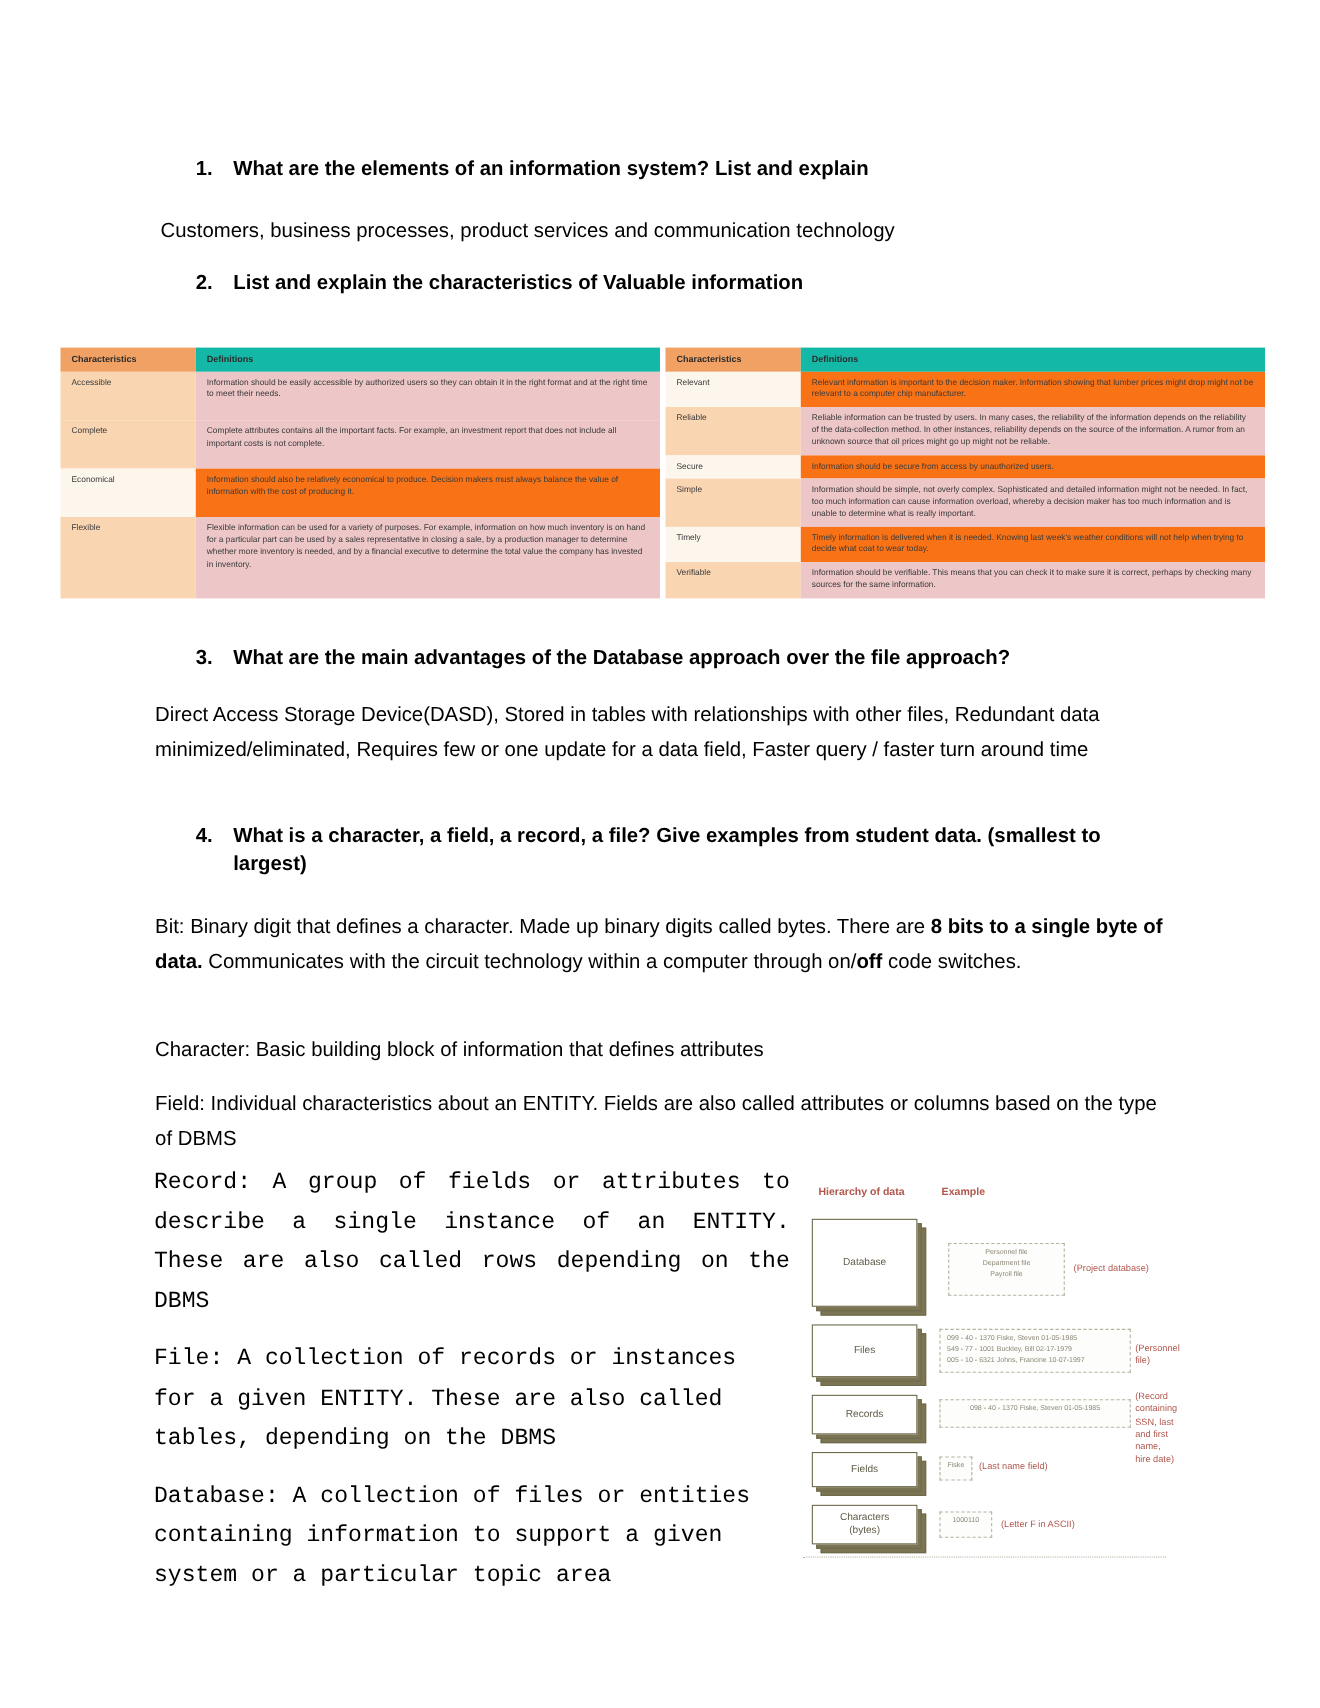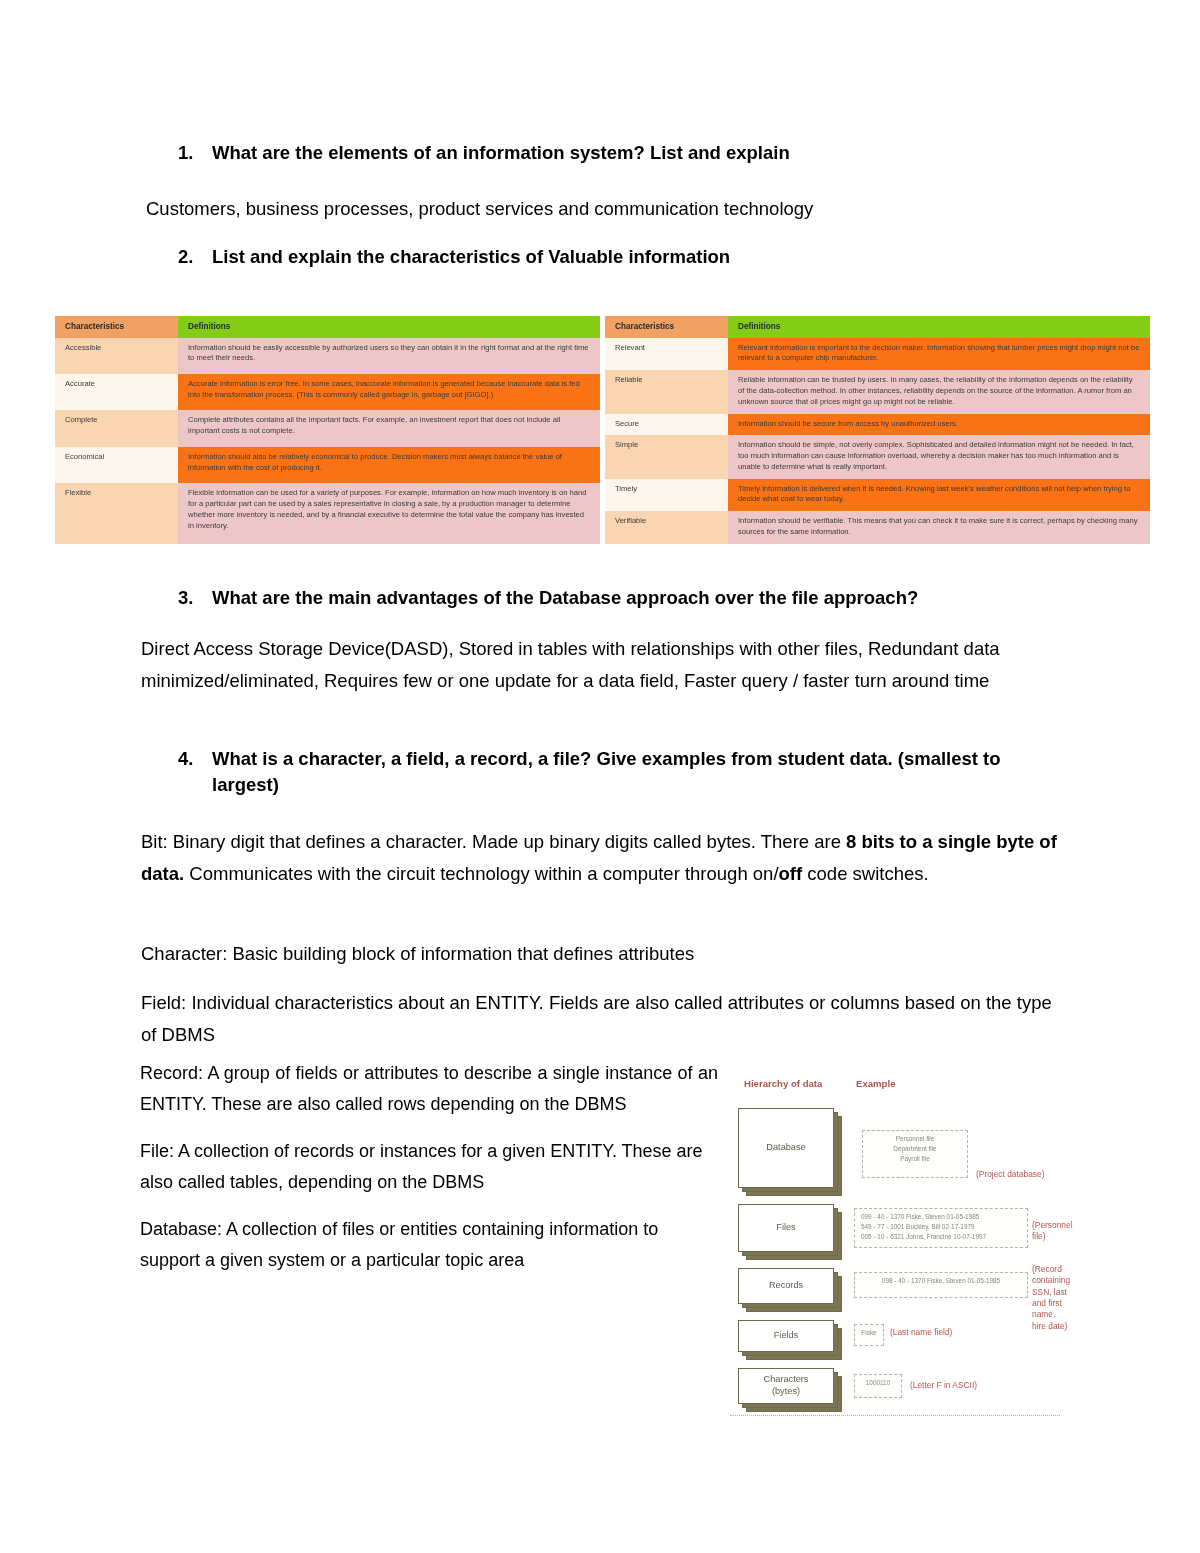--- a/index.html
+++ b/index.html
@@ -66,21 +66,21 @@
   }
   .char-table th {
     text-align: left;
     font-weight: bold;
     font-size: 8.2px;
     padding: 5px 8px 5px 10px;
     color: #2b2b2b;
     vertical-align: middle;
   }
   .char-table th.c-head { background: #f0a163; width: 105px; }
-  .char-table th.d-head { background: #84cc16; }
+  .char-table th.d-head { background: #14b8a6; }
   .char-table td {
     vertical-align: top;
     padding: 5px 10px 6px 10px;
   }
   .char-table td.c-cell { width: 105px; }
   .char-table tr.odd td.c-cell { background: #fad5b2; }
   .char-table tr.even td.c-cell { background: #fdf6ed; }
   .char-table tr.odd td.d-cell { background: #edc6c7; }
   .char-table tr.even td.d-cell { background: #f97316; }
 
@@ -93,22 +93,23 @@
     height: 400px;
   }
   .lower-left {
     position: absolute;
     left: 140px;
     top: 0;
     width: 578px;
   }
   .lower-left .para {
     text-align: justify;
-    font-size: 18px;
+    font-size: 21px;
     line-height: 1.72;
+    font-family: Liberation Mono, monospace;
   }
   .lower-left .para.last-left { text-align: left; }
   .lower-left .q5 {
     font-weight: bold;
     font-size: 18.5px;
     line-height: 1.72;
   }
 
   
   .diagram {
@@ -210,24 +211,20 @@
         <tr>
           <th class="c-head">Characteristics</th>
           <th class="d-head">Definitions</th>
         </tr>
       </thead>
       <tbody>
         <tr class="odd">
           <td class="c-cell">Accessible</td>
           <td class="d-cell">Information should be easily accessible by authorized users so they can obtain it in the right format and at the right time to meet their needs.</td>
         </tr>
-        <tr class="even">
-          <td class="c-cell">Accurate</td>
-          <td class="d-cell">Accurate information is error free. In some cases, inaccurate information is generated because inaccurate data is fed into the transformation process. (This is commonly called garbage in, garbage out [GIGO].)</td>
-        </tr>
         <tr class="odd">
           <td class="c-cell">Complete</td>
           <td class="d-cell">Complete attributes contains all the important facts. For example, an investment report that does not include all important costs is not complete.</td>
         </tr>
         <tr class="even">
           <td class="c-cell">Economical</td>
           <td class="d-cell">Information should also be relatively economical to produce. Decision makers must always balance the value of information with the cost of producing it.</td>
         </tr>
         <tr class="odd">
           <td class="c-cell">Flexible</td>
@@ -320,21 +317,21 @@
 
       <div class="diag-row" style="top:32px; height:88px;">
         <div class="stack" style="width:104px; height:88px;">
           <div class="sh2" style="left:8px; top:8px; width:96px; height:80px;"></div>
           <div class="sh1" style="left:4px; top:4px; width:96px; height:80px;"></div>
           <div class="front" style="width:96px; height:80px;">Database</div>
         </div>
         <div class="ex-box" style="left:132px; top:22px; width:106px; height:48px;">Personnel file
 Department file
 Payroll file</div>
-        <div class="ex-label" style="left:246px; top:39px;margin-top:22px;">(Project database)</div>
+        <div class="ex-label" style="left:246px; top:39px;">(Project database)</div>
       </div>
 
       <div class="diag-row" style="top:128px; height:56px;">
         <div class="stack" style="width:104px; height:56px;">
           <div class="sh2" style="left:8px; top:8px; width:96px; height:48px;"></div>
           <div class="sh1" style="left:4px; top:4px; width:96px; height:48px;"></div>
           <div class="front" style="width:96px; height:48px;">Files</div>
         </div>
         <div class="ex-box left-align" style="left:124px; top:4px; width:174px; height:40px;">099 - 40 - 1370 Fiske, Steven 01-05-1985
 549 - 77 - 1001 Buckley, Bill 02-17-1979

